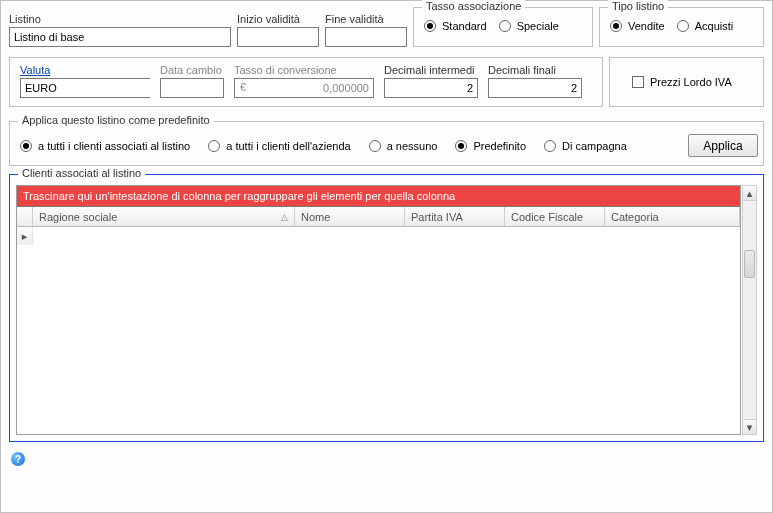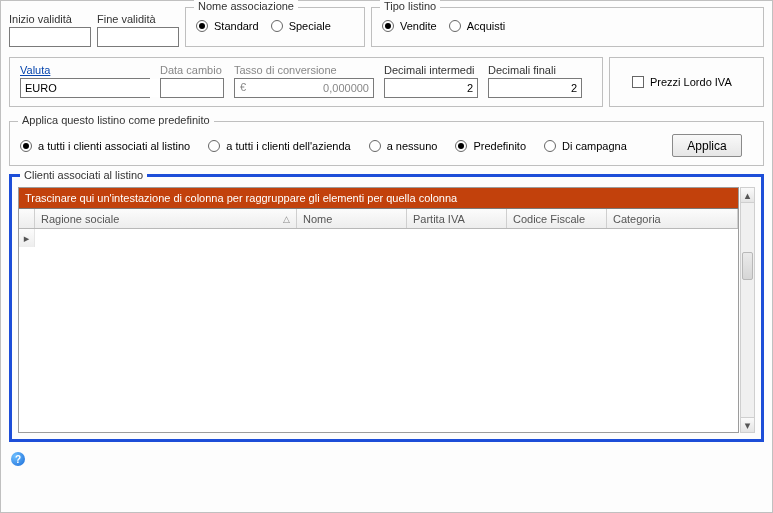--- a/index.html
+++ b/index.html
@@ -79,41 +79,41 @@
     font-family: inherit; font-size: 12px; cursor: pointer; border-radius: 2px;
   }
   .euro-prefix {
     color: #888; position: absolute; left: 6px; top: 3px; pointer-events: none;
   }
   .conv-wrap { position: relative; }
   .conv-wrap .input-text { padding-left: 14px; color: #888; text-align: right; }
   
   .grid-outer {
     position: relative;
-    border: 3px solid #1d4ed8;
+    border: 1px solid #1d4ed8;
     margin-top: 8px;
     height: 268px;
   }
   .grid-outer .legend {
     position: absolute;
     top: -8px;
     left: 8px;
     background: #fdfdfd;
     padding: 0 4px;
     font-size: 11px;
     color: #333;
   }
   .grid-container {
     position: absolute;
     top: 10px; left: 6px; right: 22px; bottom: 6px;
     display: flex; flex-direction: column;
     border: 1px solid #9c9c9c;
   }
   .group-bar {
-    background: #c2410c;
+    background: #ef4444;
     color: #fff;
     font-size: 11px;
     padding: 4px 6px;
     border-bottom: 1px solid #7a7a7a;
   }
   .grid-headers {
     display: flex;
     background: linear-gradient(#fcfcfc,#ededed);
     border-bottom: 1px solid #b8b8b8;
     height: 20px;
@@ -174,31 +174,35 @@
     display: flex; align-items: center; justify-content: center;
     flex: 0 0 14px;
   }
 </style>
 </head>
 <body>
 
 <div class="window">
 
   <div class="row" style="align-items:flex-end;">
+    <div class="col" style="width:222px;">
+      <span class="label">Listino</span>
+      <input class="input-text" value="Listino di base" style="">
+    </div>
     <div class="col" style="width:82px;">
       <span class="label">Inizio validità</span>
       <input class="input-text" value="" style="">
     </div>
     <div class="col" style="width:82px;">
       <span class="label">Fine validità</span>
       <input class="input-text" value="" style="">
     </div>
 
     <div class="fieldset" style="flex:0 0 180px; height:40px; padding:12px 10px 6px 10px;">
-      <span class="legend">Nome associazione</span>
+      <span class="legend">Tasso associazione</span>
       <div class="radio-row">
         <div class="radio-item selected">
           <span class="radio-dot">
               <span class="inner"></span>
             </span>
           <span>Standard</span>
         </div>
         <div class="radio-item">
           <span class="radio-dot"></span>
           <span>Speciale</span>
@@ -260,21 +264,21 @@
     </div>
 
     <div class="fieldset" style="flex:1; display:flex; align-items:center; padding:6px 22px;">
       <div class="check-item">
         <span class="check-box"></span>
         <span>Prezzi Lordo IVA</span>
       </div>
     </div>
   </div>
 
-  <div class="fieldset" style="margin-top:14px; padding:12px 21px 8px 10px;">
+  <div class="fieldset" style="margin-top:14px; padding:12px 5px 8px 10px;">
     <span class="legend">Applica questo listino come predefinito</span>
     <div class="row" style="align-items:center; gap:18px;">
       <div class="radio-item selected">
         <span class="radio-dot">
             <span class="inner"></span>
           </span>
         <span>a tutti i clienti associati al listino</span>
       </div>
       <div class="radio-item">
         <span class="radio-dot"></span>

